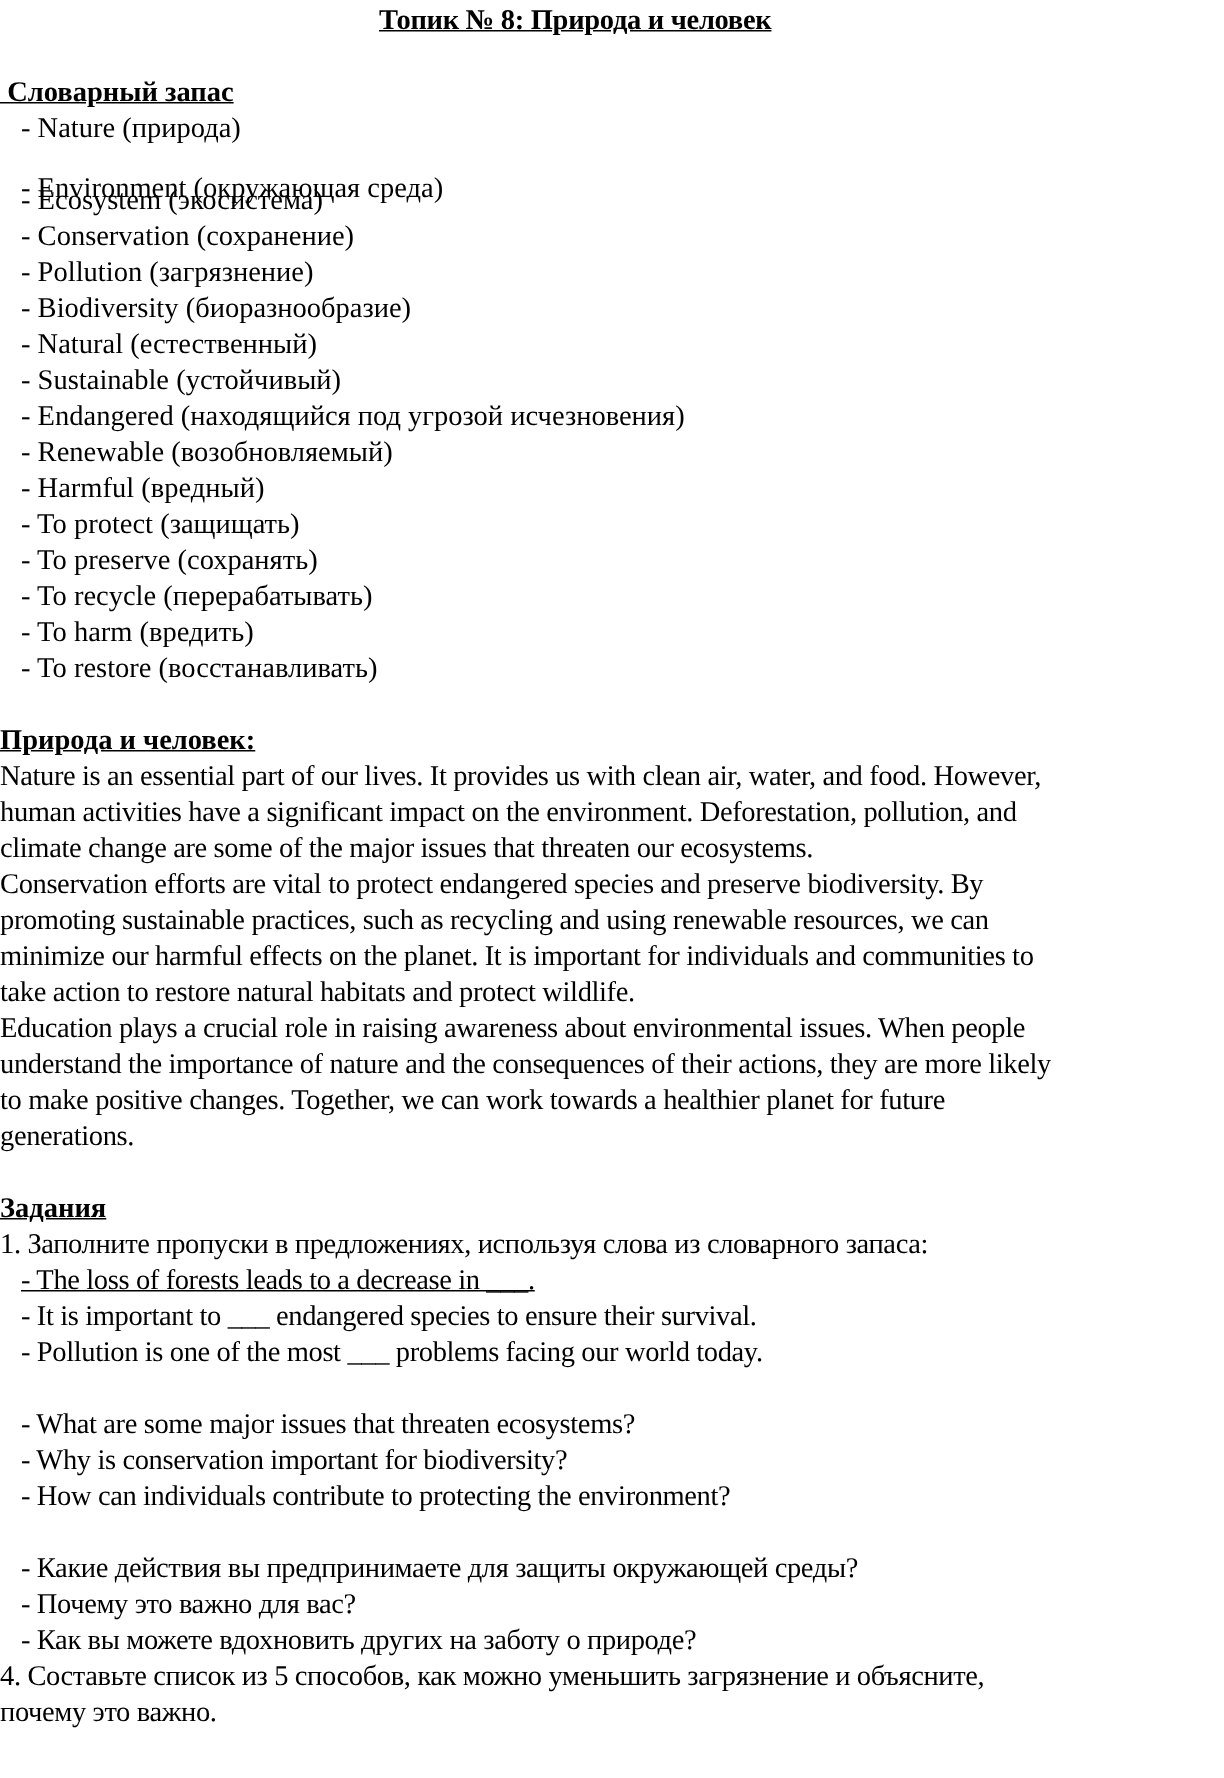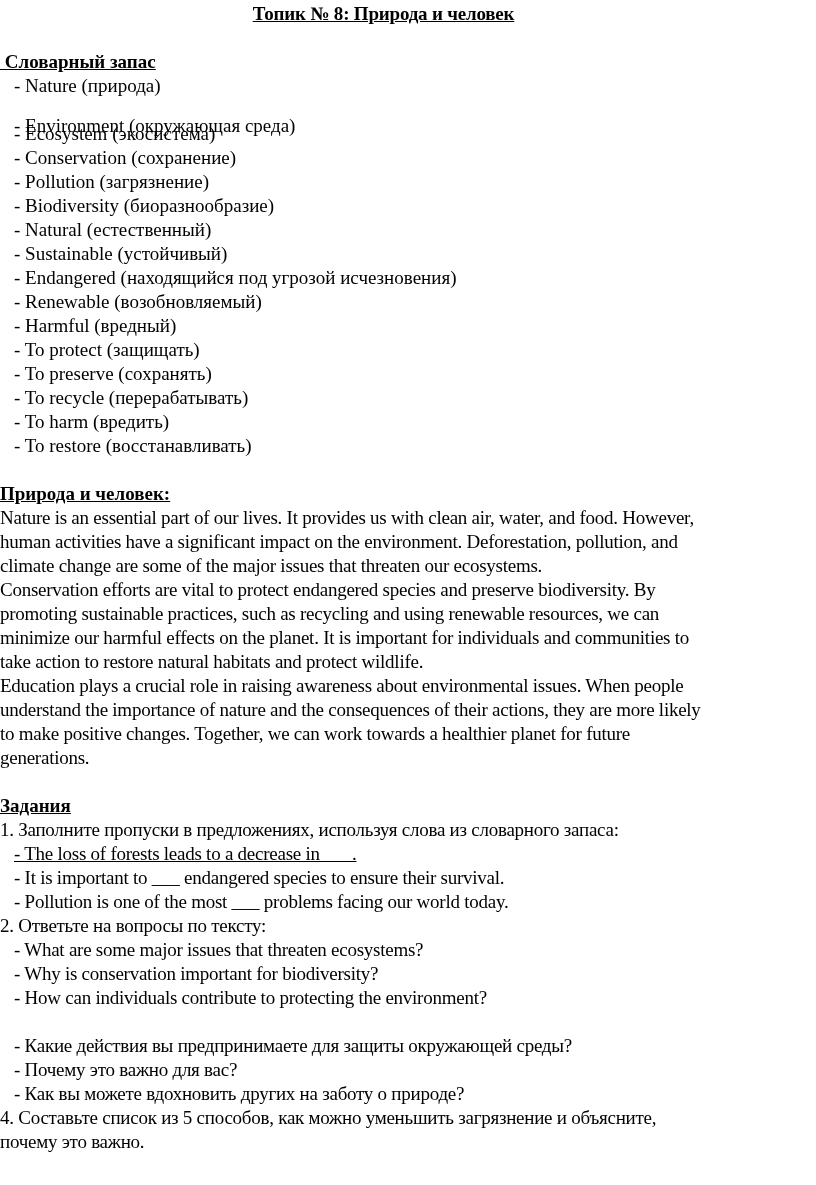--- a/index.html
+++ b/index.html
@@ -99,21 +99,20 @@
   <div class="line para" style="top:722px;">to make positive changes. Together, we can work towards a healthier planet for future</div>
   <div class="line para" style="top:746px;">generations.</div>
 
   <div class="line heading" style="top:794px;">Задания</div>
 
   <div class="line task" style="top:818px;">1. Заполните пропуски в предложениях, используя слова из словарного запаса:</div>
   <div class="line task sub-item" style="top:842px;text-decoration:underline;">- The loss of forests leads to a decrease in ___.</div>
   <div class="line task sub-item" style="top:866px;">- It is important to ___ endangered species to ensure their survival.</div>
   <div class="line task sub-item" style="top:890px;">- Pollution is one of the most ___ problems facing our world today.</div>
 
-  <div class="line task" style="top:914px;">2. Ответьте на вопросы по тексту:</div>
   <div class="line task sub-item" style="top:938px;">- What are some major issues that threaten ecosystems?</div>
   <div class="line task sub-item" style="top:962px;">- Why is conservation important for biodiversity?</div>
   <div class="line task sub-item" style="top:986px;">- How can individuals contribute to protecting the environment?</div>
 
   <div class="line task sub-item" style="top:1034px;">- Какие действия вы предпринимаете для защиты окружающей среды?</div>
   <div class="line task sub-item" style="top:1058px;">- Почему это важно для вас?</div>
   <div class="line task sub-item" style="top:1082px;">- Как вы можете вдохновить других на заботу о природе?</div>
 
   <div class="line task" style="top:1106px;">4. Составьте список из 5 способов, как можно уменьшить загрязнение и объясните,</div>
   <div class="line task" style="top:1130px;">почему это важно.</div>

